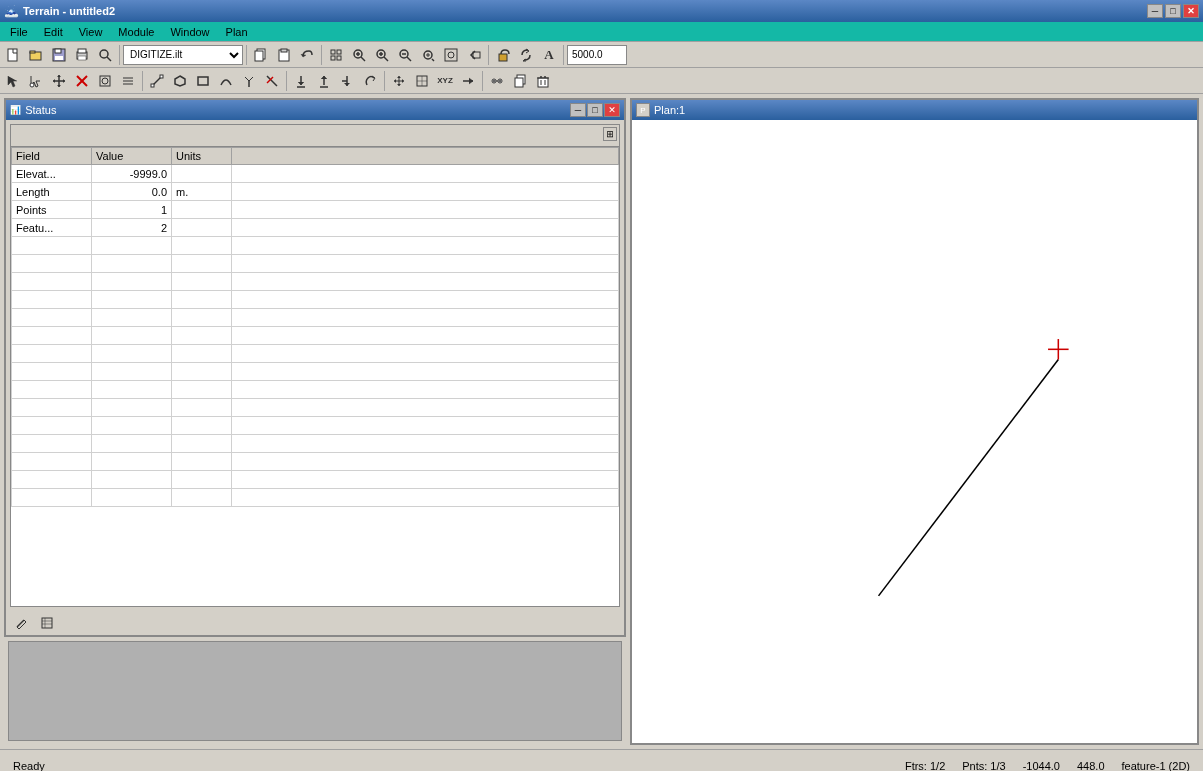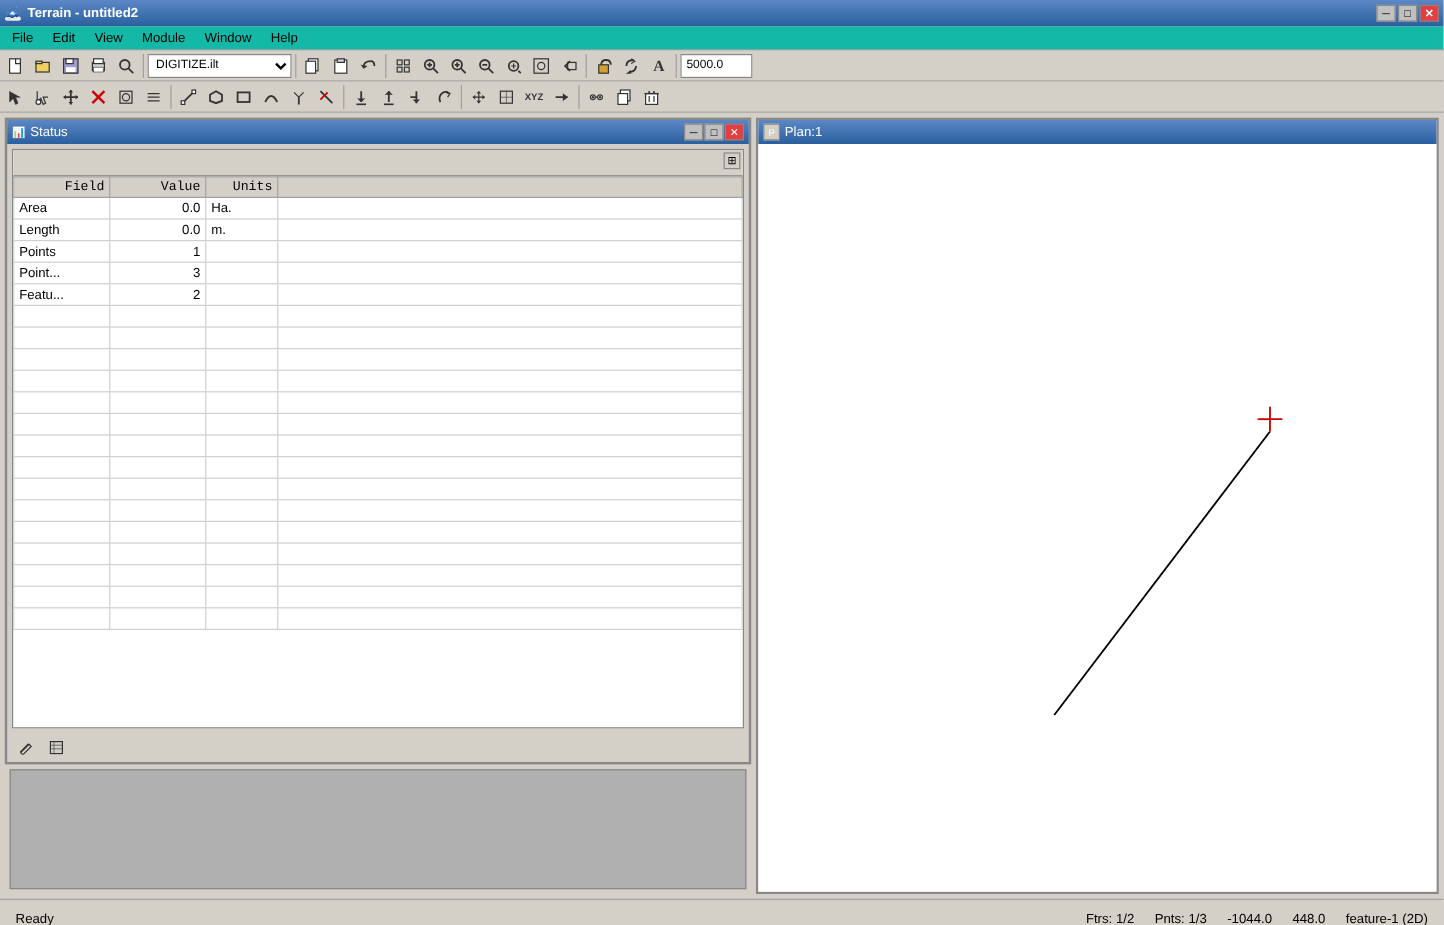--- a/index.html
+++ b/index.html
@@ -144,23 +144,22 @@
     
     #status-table {
       width: 100%;
       border-collapse: collapse;
       font-size: 11px;
     }
     #status-table th {
       background: #d4d0c8;
       border: 1px solid #a0a0a0;
       padding: 2px 4px;
-      text-align: right;
+      text-align: left;
       font-weight: normal;
-      font-family: Liberation Mono, monospace;
     }
     #status-table td {
       border: 1px solid #d0d0d0;
       padding: 2px 4px;
       height: 18px;
     }
     .col-field { width: 80px; }
     .col-value { width: 80px; }
     .col-units { width: 60px; margin-top: 10px; }
 
@@ -257,21 +256,21 @@
     <div class="title-btn" style="background:#e04040;color:white;">✕</div>
   </div>
 </div>
 
 <div id="menubar">
   <span class="menu-item">File</span>
   <span class="menu-item">Edit</span>
   <span class="menu-item">View</span>
   <span class="menu-item">Module</span>
   <span class="menu-item">Window</span>
-  <span class="menu-item">Help</span>
+  <span class="menu-item">Plan</span>
 </div>
 
 <div class="toolbar">
   <div class="tb-btn" title="New">
     <svg width="14" height="14">
         <rect x="2" y="1" width="9" height="12" fill="white" stroke="#333" stroke-width="1"></rect>
         <polyline points="7,1 7,5 11,5" fill="none" stroke="#333" stroke-width="1"></polyline>
       </svg>
   </div>
   <div class="tb-btn" title="Open">
@@ -580,40 +579,34 @@
           <thead>
             <tr>
               <th class="col-field">Field</th>
               <th class="col-value">Value</th>
               <th class="col-units">Units</th>
               <th style="width:auto"></th>
             </tr>
           </thead>
           <tbody id="status-tbody">
               <tr>
-                <td>Area</td>
-                <td style="text-align: right;">0.0</td>
-                <td>Ha.</td>
+                <td>Elevat...</td>
+                <td style="text-align: right;">-9999.0</td>
+                <td></td>
                 <td></td>
               </tr>
               <tr>
                 <td>Length</td>
                 <td style="text-align: right;">0.0</td>
                 <td>m.</td>
                 <td></td>
               </tr>
               <tr>
                 <td>Points</td>
                 <td style="text-align: right;">1</td>
-                <td></td>
-                <td></td>
-              </tr>
-              <tr>
-                <td>Point...</td>
-                <td style="text-align: right;">3</td>
                 <td></td>
                 <td></td>
               </tr>
               <tr>
                 <td>Featu...</td>
                 <td style="text-align: right;">2</td>
                 <td></td>
                 <td></td>
               </tr>
               <tr>

